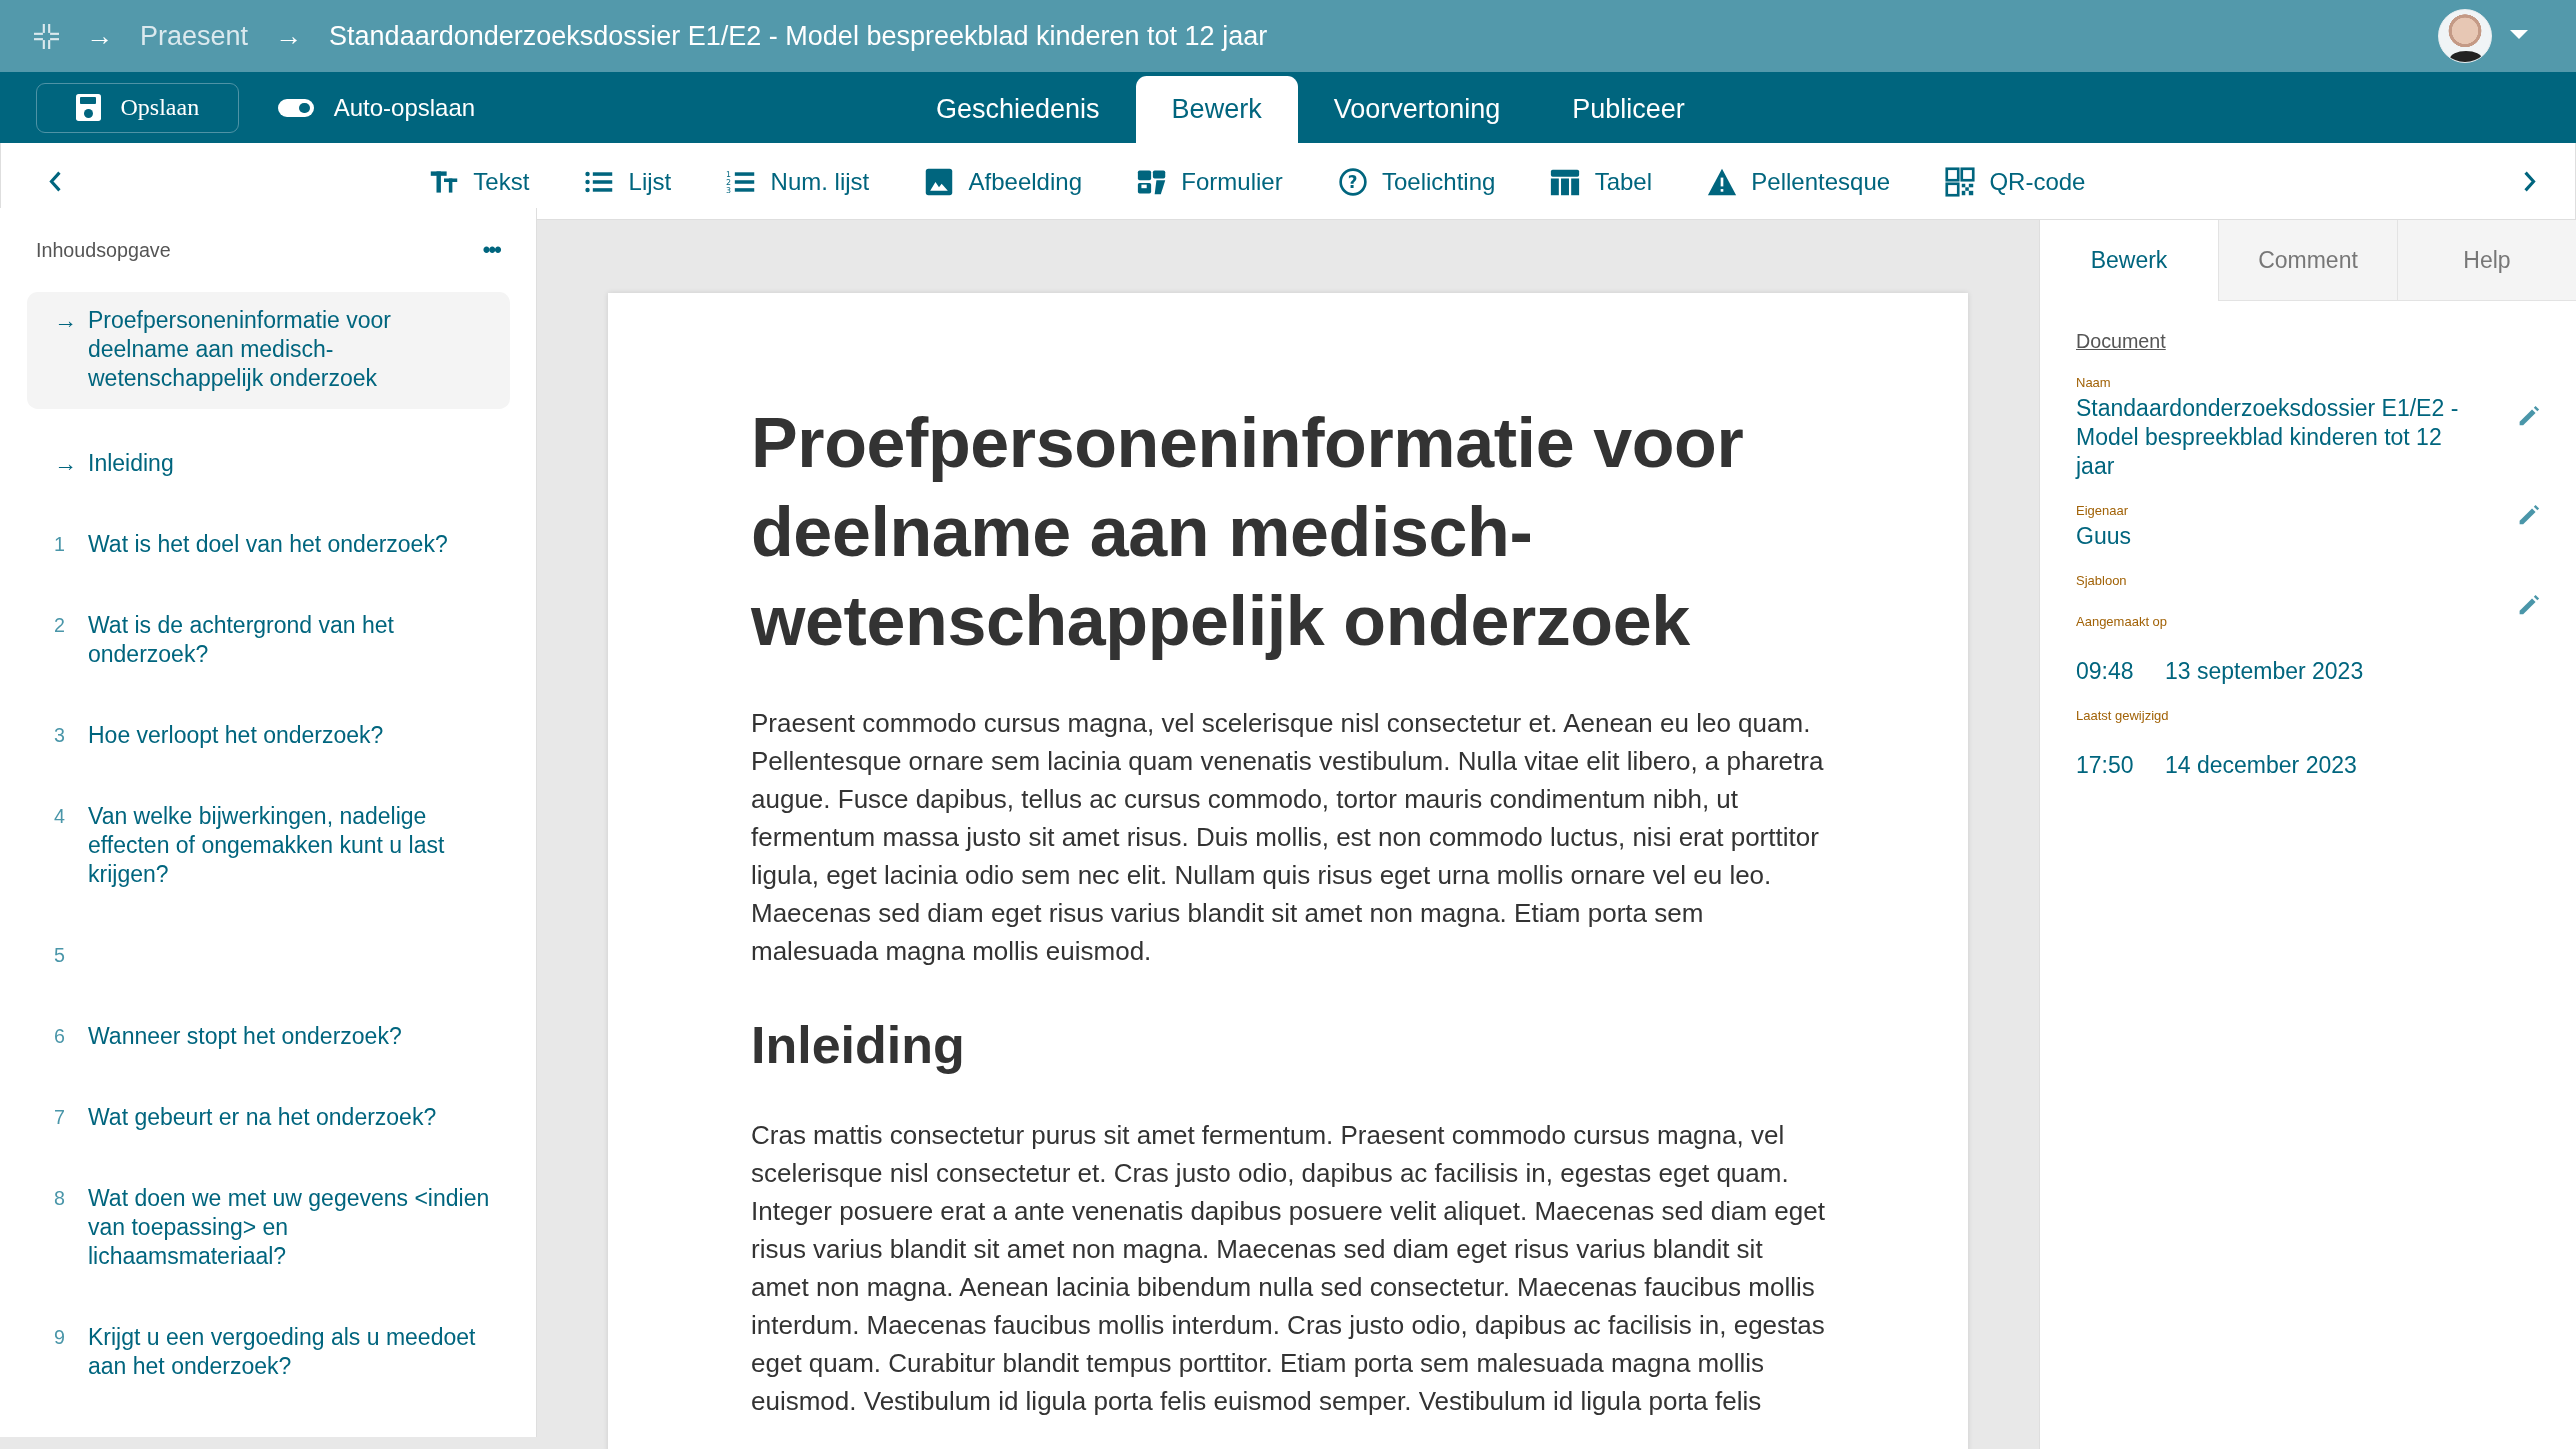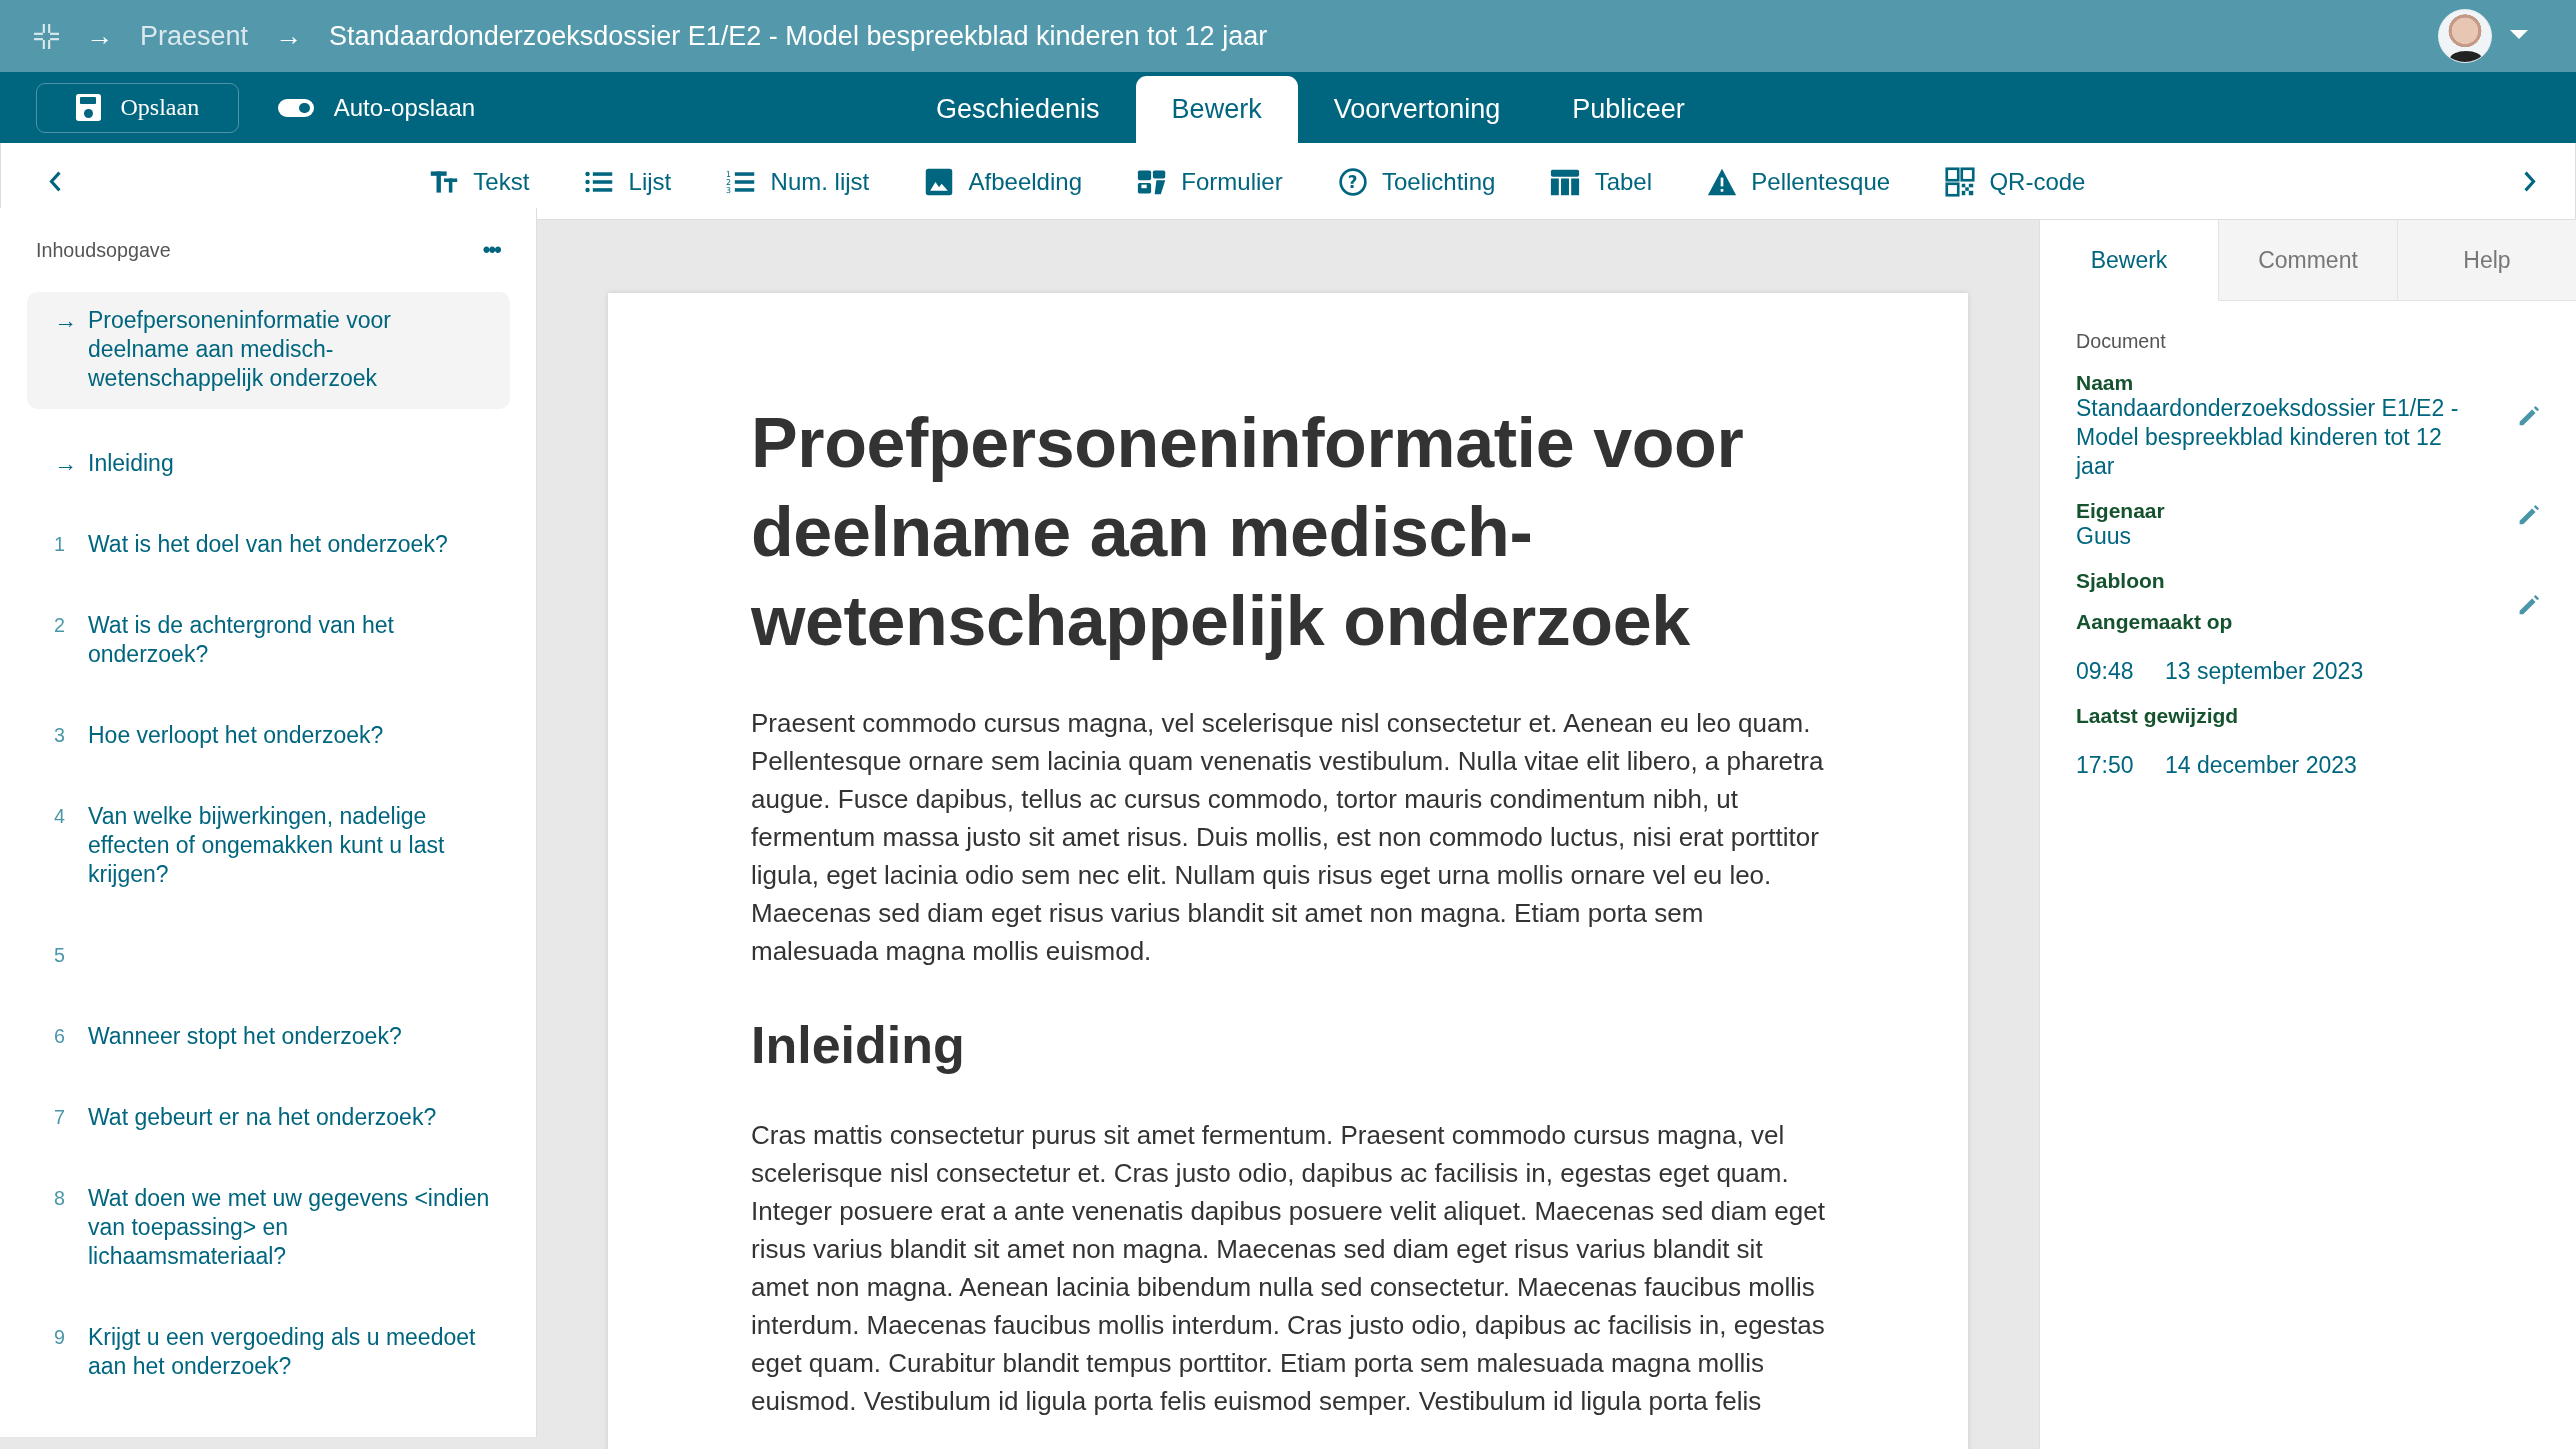--- a/index.html
+++ b/index.html
@@ -46,23 +46,23 @@
   .page { position: absolute; left: 70px; top: 73px; width: 1360px; height: 1252px; background: #fff; box-shadow: 0 0 5.4px rgba(0,0,0,0.12); padding: 106px 143px 0 143px; }
   .doc-h1 { font-size: 70px; line-height: 89px; font-weight: bold; color: #333; margin-bottom: 38px; letter-spacing: -0.4px; }
   .doc-p { font-size: 26px; line-height: 38px; color: #333; margin-bottom: 43px; }
   .doc-h2 { font-size: 52px; line-height: 64px; font-weight: bold; color: #333; margin-bottom: 39px; }
 
   .rpanel { position: absolute; left: 2039px; top: 220px; width: 537px; height: 1229px; background: #fff; border-left: 1.8px solid #dedede; }
   .rtabs { display: flex; height: 81px; }
   .rtab { flex: 1; display: flex; align-items: center; justify-content: center; font-size: 23px; color: #777; background: #f4f4f4; border-left: 1.8px solid #e3e3e3; border-bottom: 1.8px solid #e3e3e3; cursor: pointer; }
   .rtab.active { background: #fff; color: #00657e; border-left: none; border-bottom: none; }
   .rbody { padding: 29px 36px 0 36px; }
-  .r-section { font-size: 19.7px; color: #555; margin-bottom: 18px; }
+  .r-section { font-size: 19.7px; color: #555; margin-bottom: 18px; text-decoration: underline; }
   .field { position: relative; margin-bottom: 18px; padding-right: 63px; }
-  .field-label { font-size: 21px; font-weight: bold; color: #14532d; line-height: 23px; }
+  .field-label { font-size: 13px; font-weight: normal; color: #a16207; line-height: 23px; }
   .field-value { font-size: 23px; color: #00657e; line-height: 29px; }
   .field-value .time { display: inline-block; width: 89px; margin-top: 24px; }
   .pencil { position: absolute; right: 0; width: 23px; height: 23px; cursor: pointer; }
   .pencil svg { width: 23px; height: 23px; fill: #4a96a9; }
 </style>
 </head>
 <body>
 
 <div class="topbar">
   <span class="logo">

